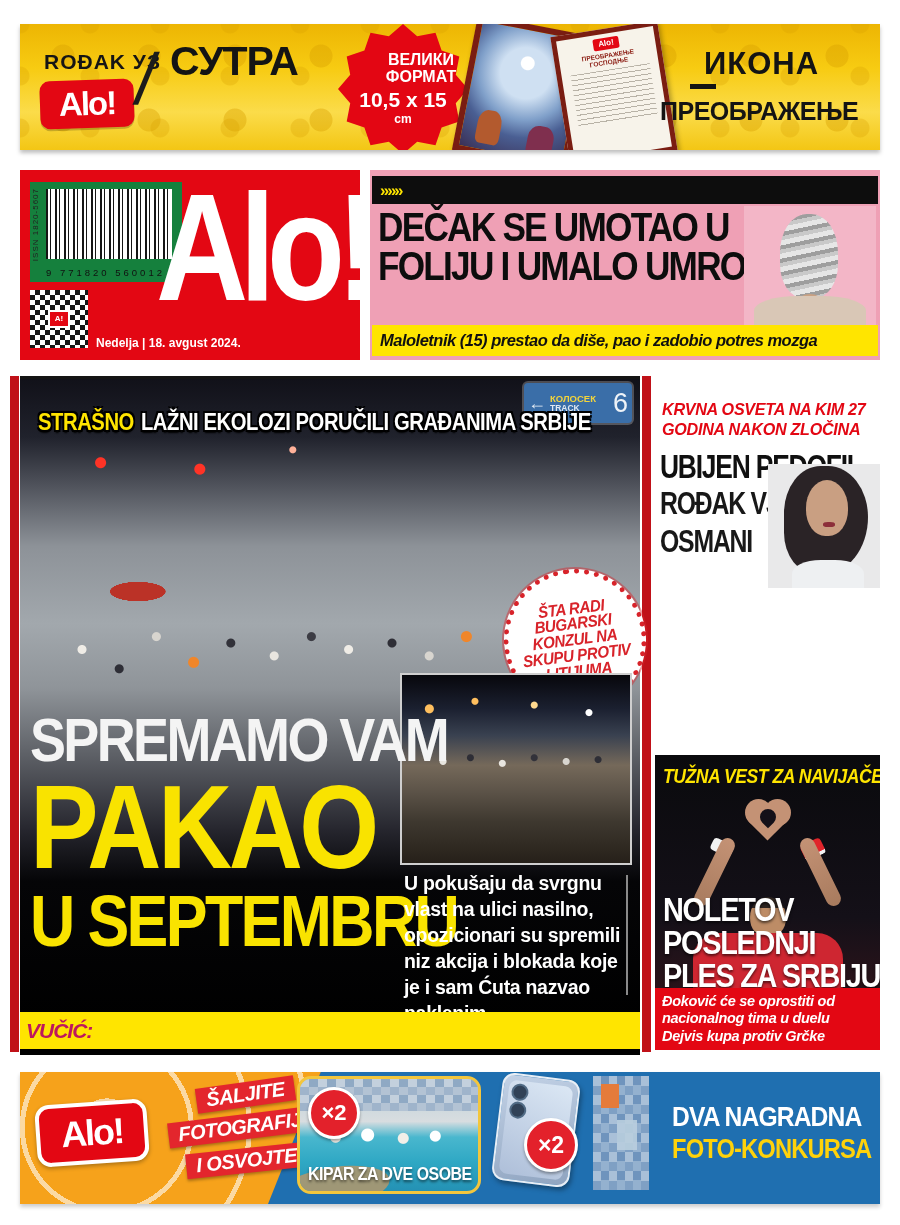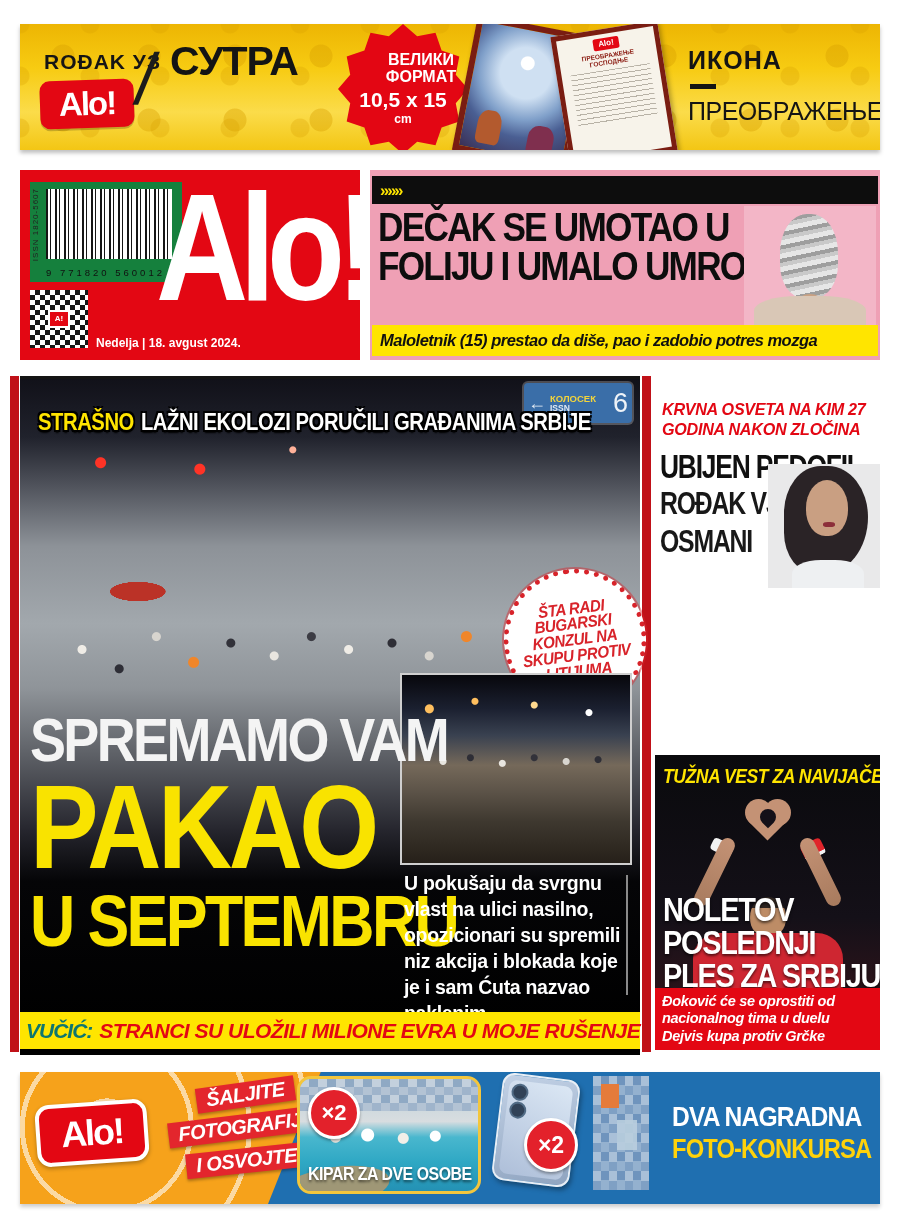--- a/index.html
+++ b/index.html
@@ -36,23 +36,23 @@
     box-shadow:2px 3px 5px rgba(0,0,0,.3);}
   .icon-fig{position:absolute;left:14px;bottom:6px;width:24px;height:34px;background:#b35a2e;border-radius:40% 40% 20% 20%;}
   .icon-fig2{position:absolute;right:12px;bottom:4px;width:26px;height:30px;background:#7f2f4e;border-radius:40% 40% 20% 20%;}
   .prayer-card{position:absolute;left:540px;top:4px;width:98px;height:122px;transform:rotate(-9deg);
     background:#f7f3ea;border:5px solid #7a1d12;box-shadow:2px 3px 5px rgba(0,0,0,.3);overflow:hidden;}
   .prayer-logo{width:26px;height:12px;background:#e30713;border-radius:2px;margin:4px auto 2px auto;
     color:#fff;font-size:8px;font-weight:900;text-align:center;line-height:12px;}
   .prayer-title{font-size:6.5px;font-weight:900;color:#8a1a10;text-align:center;line-height:1.1;padding:0 4px;}
   .prayer-lines{height:54px;margin:4px 9px 0 9px;
     background:repeating-linear-gradient(180deg,#b8b2a6 0 1px,rgba(0,0,0,0) 1px 5px);}
-  .ikona-label{position:absolute;left:668px;top:22px;font-size:25px;font-weight:900;color:#141414;letter-spacing:1px;}
+  .ikona-label{position:absolute;left:684px;top:22px;font-size:31px;font-weight:900;color:#141414;letter-spacing:1px;}
   .ikona-dash{position:absolute;left:670px;top:60px;width:26px;height:5px;background:#141414;}
-  .ikona-title{position:absolute;left:668px;top:74px;font-size:25px;font-weight:400;color:#141414;line-height:1.08;letter-spacing:-0.5px;}
+  .ikona-title{position:absolute;left:640px;top:74px;font-size:25px;font-weight:700;color:#141414;line-height:1.08;letter-spacing:-0.5px;}
 
   
   .masthead{position:absolute;left:20px;top:170px;width:340px;height:190px;background:#e30713;}
   .barcode-box{position:absolute;left:10px;top:12px;width:152px;height:100px;background:#15803d;}
   .issn{position:absolute;left:1px;top:6px;font-size:8px;color:#222;writing-mode:vertical-rl;transform:rotate(180deg);letter-spacing:1px;}
   .bars{position:absolute;left:16px;top:7px;width:126px;height:70px;
     background:repeating-linear-gradient(90deg,#151515 0 2px,#fff 2px 4px,#151515 4px 5px,#fff 5px 9px);}
   .barcode-num{position:absolute;left:16px;bottom:4px;width:130px;font-size:9.5px;color:#111;letter-spacing:3px;}
   .qr{position:absolute;left:10px;top:120px;width:58px;height:58px;background:#fff;
     background-image:conic-gradient(#161616 0 25%,#fff 0 50%,#161616 0 75%,#fff 0);background-size:10px 10px;
@@ -141,21 +141,21 @@
       linear-gradient(180deg,#07070c 0%,#1b2030 18%,#394150 32%,#75695a 48%,#5c5348 62%,#3e382f 78%,#262019 100%);}
   .main-headline{position:absolute;left:10px;top:330px;transform:scaleX(.87);transform-origin:0 0;}
   .mh1{color:#f4f4f4;font-size:62px;font-weight:900;letter-spacing:-3px;line-height:1;white-space:nowrap;}
   .mh2{color:#f9e300;font-size:118px;font-weight:900;letter-spacing:-4px;line-height:.92;white-space:nowrap;margin-top:2px;}
   .mh3{color:#f9e300;font-size:72px;font-weight:900;letter-spacing:-3px;line-height:.98;white-space:nowrap;margin-top:4px;}
   .main-deck{position:absolute;left:384px;top:492px;width:228px;color:#fff;font-size:19.5px;font-weight:800;
     line-height:1.33;letter-spacing:-0.3px;}
   .deck-rule{position:absolute;left:606px;top:496px;width:2px;height:120px;background:#8a8a8a;}
   .vucic-strip{position:absolute;left:0;right:0;bottom:6px;height:37px;background:#ffe500;display:flex;align-items:center;
     padding-left:6px;white-space:nowrap;}
-  .vucic-name{color:#0f766e;font-size:21px;font-weight:900;font-style:italic;letter-spacing:-1px;margin-right:7px;}
+  .vucic-name{color:#be185d;font-size:21px;font-weight:900;font-style:italic;letter-spacing:-1px;margin-right:7px;}
   .vucic-quote{color:#e30713;font-size:21px;font-weight:900;font-style:italic;letter-spacing:-0.5px;}
 
   
   .side1{position:absolute;left:655px;top:376px;width:225px;height:212px;background:#fff;}
   .s1-kicker{position:absolute;left:7px;top:24px;color:#e30713;font-size:17px;font-weight:800;font-style:italic;
     line-height:1.18;letter-spacing:-0.3px;transform:scaleX(.95);transform-origin:0 0;white-space:nowrap;}
   .s1-h1{position:absolute;left:5px;top:72px;color:#101010;font-size:33px;font-weight:900;letter-spacing:-1.5px;
     transform:scaleX(.8);transform-origin:0 0;white-space:nowrap;}
   .s1-h2{position:absolute;left:5px;top:110px;color:#181818;font-size:31px;font-weight:700;letter-spacing:-1.5px;
     transform:scaleX(.8);transform-origin:0 0;white-space:nowrap;}
@@ -317,21 +317,21 @@
 
   <div class="stripe-left"></div>
   <div class="stripe-mid"></div>
 
   <div class="main-box">
     <div class="main-photo"></div>
     <div class="track-sign">
       <span class="track-arrow">←</span>
       <span class="track-words">
         <div class="track-w1">КОЛОСЕК</div>
-        <div class="track-w2">ISSN</div>
+        <div class="track-w2">TRACK</div>
       </span>
       <span class="track-num">6</span>
     </div>
     <div class="main-kicker">
       <span class="hl">STRAŠNO</span><span class="rest">LAŽNI EKOLOZI PORUČILI GRAĐANIMA SRBIJE</span>
     </div>
     <div class="stamp">
       <div class="stamp-text">
         <div>ŠTA RADI</div>
         <div>BUGARSKI</div>
@@ -343,21 +343,20 @@
     <div class="inset-photo"></div>
     <div class="main-headline">
       <div class="mh1">SPREMAMO VAM</div>
       <div class="mh2">PAKAO</div>
       <div class="mh3">U SEPTEMBRU</div>
     </div>
     <div class="main-deck">U pokušaju da svrgnu vlast na ulici nasilno, opozicionari su spremili niz akcija i blokada koje je i sam Ćuta nazvao paklenim</div>
     <div class="deck-rule"></div>
     <div class="vucic-strip">
       <span class="vucic-name">VUČIĆ:</span>
-      <span class="vucic-quote">STRANCI SU ULOŽILI MILIONE EVRA U MOJE RUŠENJE</span>
     </div>
   </div>
 
   <div class="side1">
     <div class="s1-kicker">
       <div>KRVNA OSVETA NA KIM 27</div>
       <div>GODINA NAKON ZLOČINA</div>
     </div>
     <div class="s1-h1">UBIJEN PEDOFIL</div>
     <div class="s1-h2">ROĐAK VJOSE</div>

